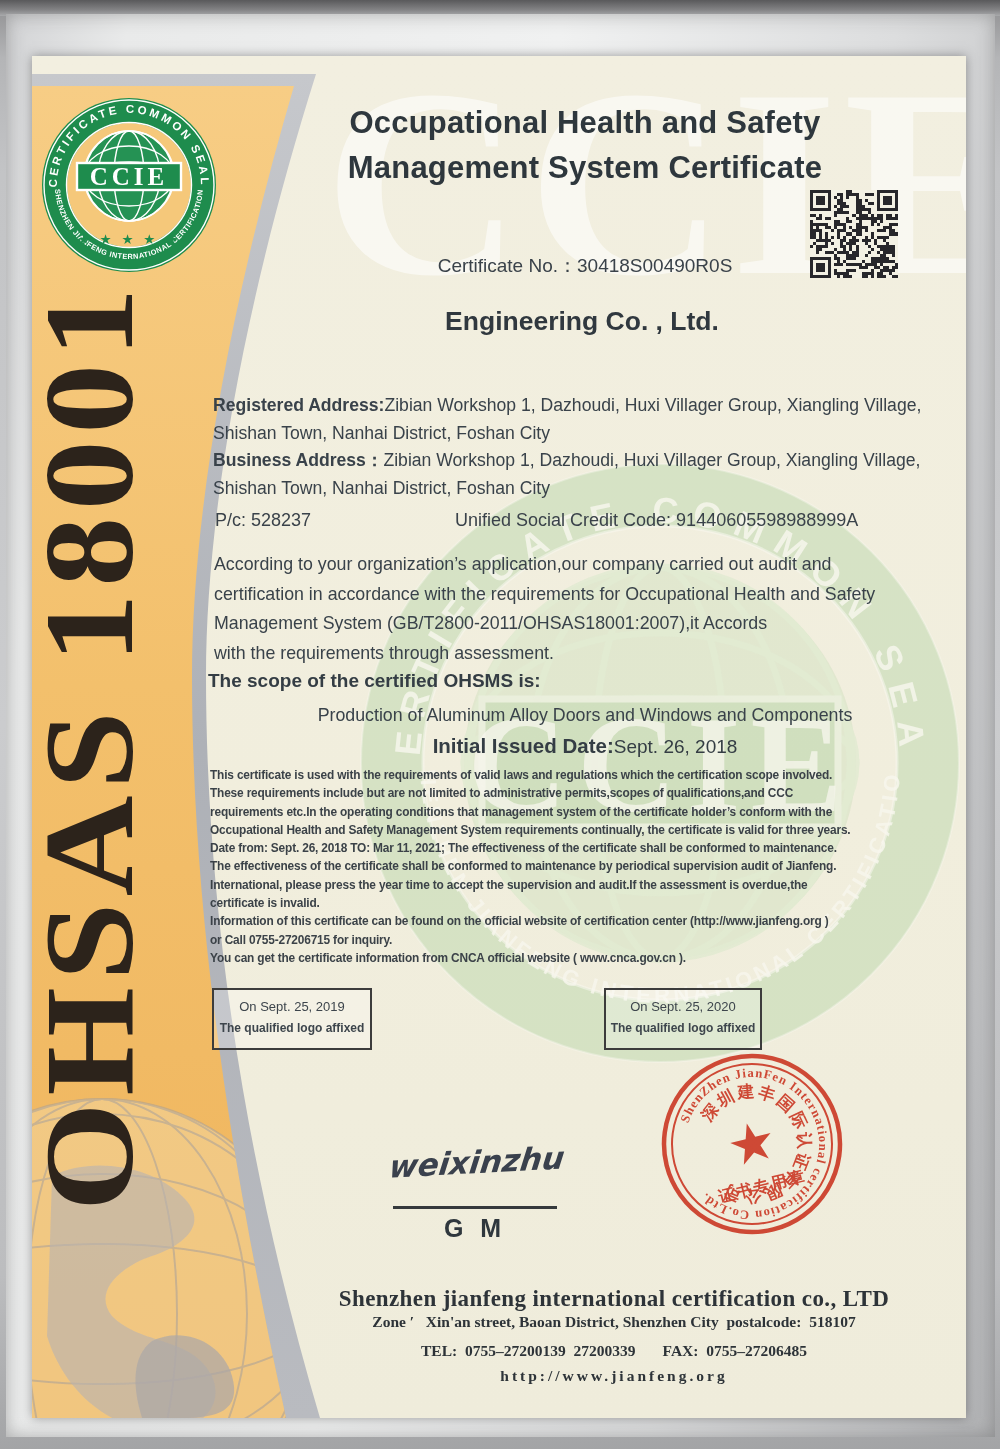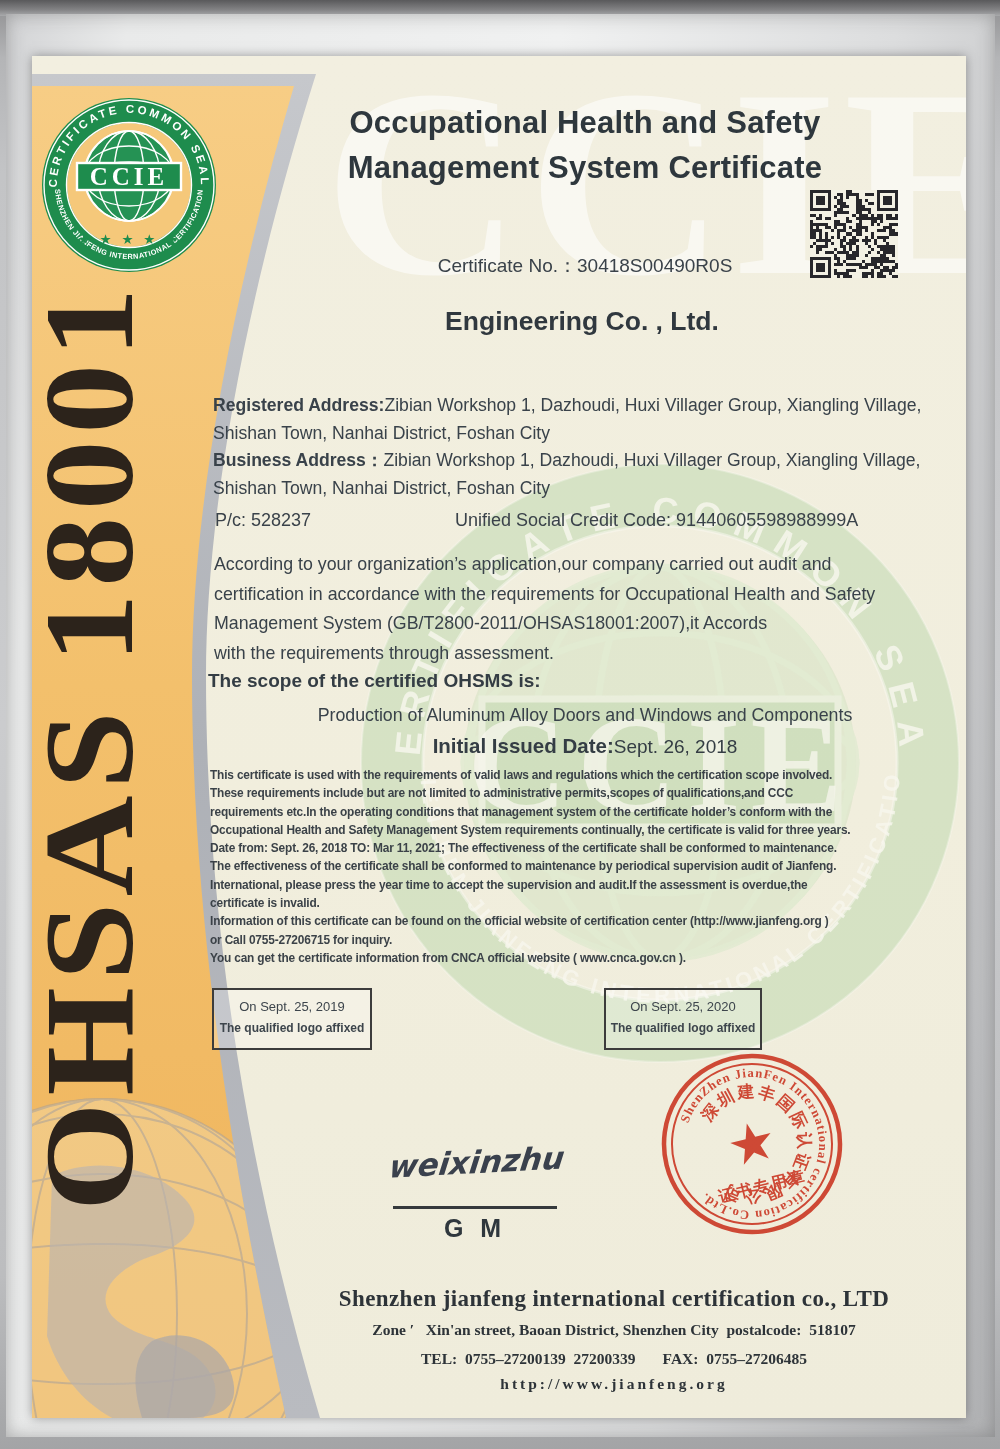--- a/index.html
+++ b/index.html
@@ -55,21 +55,21 @@
     font-family:"DejaVu Sans",sans-serif;font-style:italic;font-weight:bold;font-size:31px;color:#3a414d;
     transform:rotate(-3deg) skewX(-10deg);}
   .sigline{position:absolute;left:361px;top:1134px;width:164px;height:3px;background:#35393c;}
   .sigtitle{position:absolute;left:361px;top:1142px;width:164px;text-align:center;
     font-size:25px;font-weight:bold;letter-spacing:5px;color:#2f373d;}
   .footer{position:absolute;left:230px;top:1214px;width:704px;text-align:center;
     font-family:"Liberation Serif",serif;color:#2d3338;}
   .f-co{font-size:23px;font-weight:bold;letter-spacing:.4px;}
   .f-line{font-size:15.5px;font-weight:bold;white-space:pre;}
   .f-a1{margin-top:24px;}
-  .f-a2{margin-top:9px;}
+  .f-a2{margin-top:1px;}
   .f-tel{margin-top:11px;}
   .f-url{margin-top:7px;letter-spacing:3px;}
 </style>
 </head>
 <body>
 
 <div class="scan-bg"></div>
 <div class="scan-top"></div>
 <div class="frame"></div>
 

